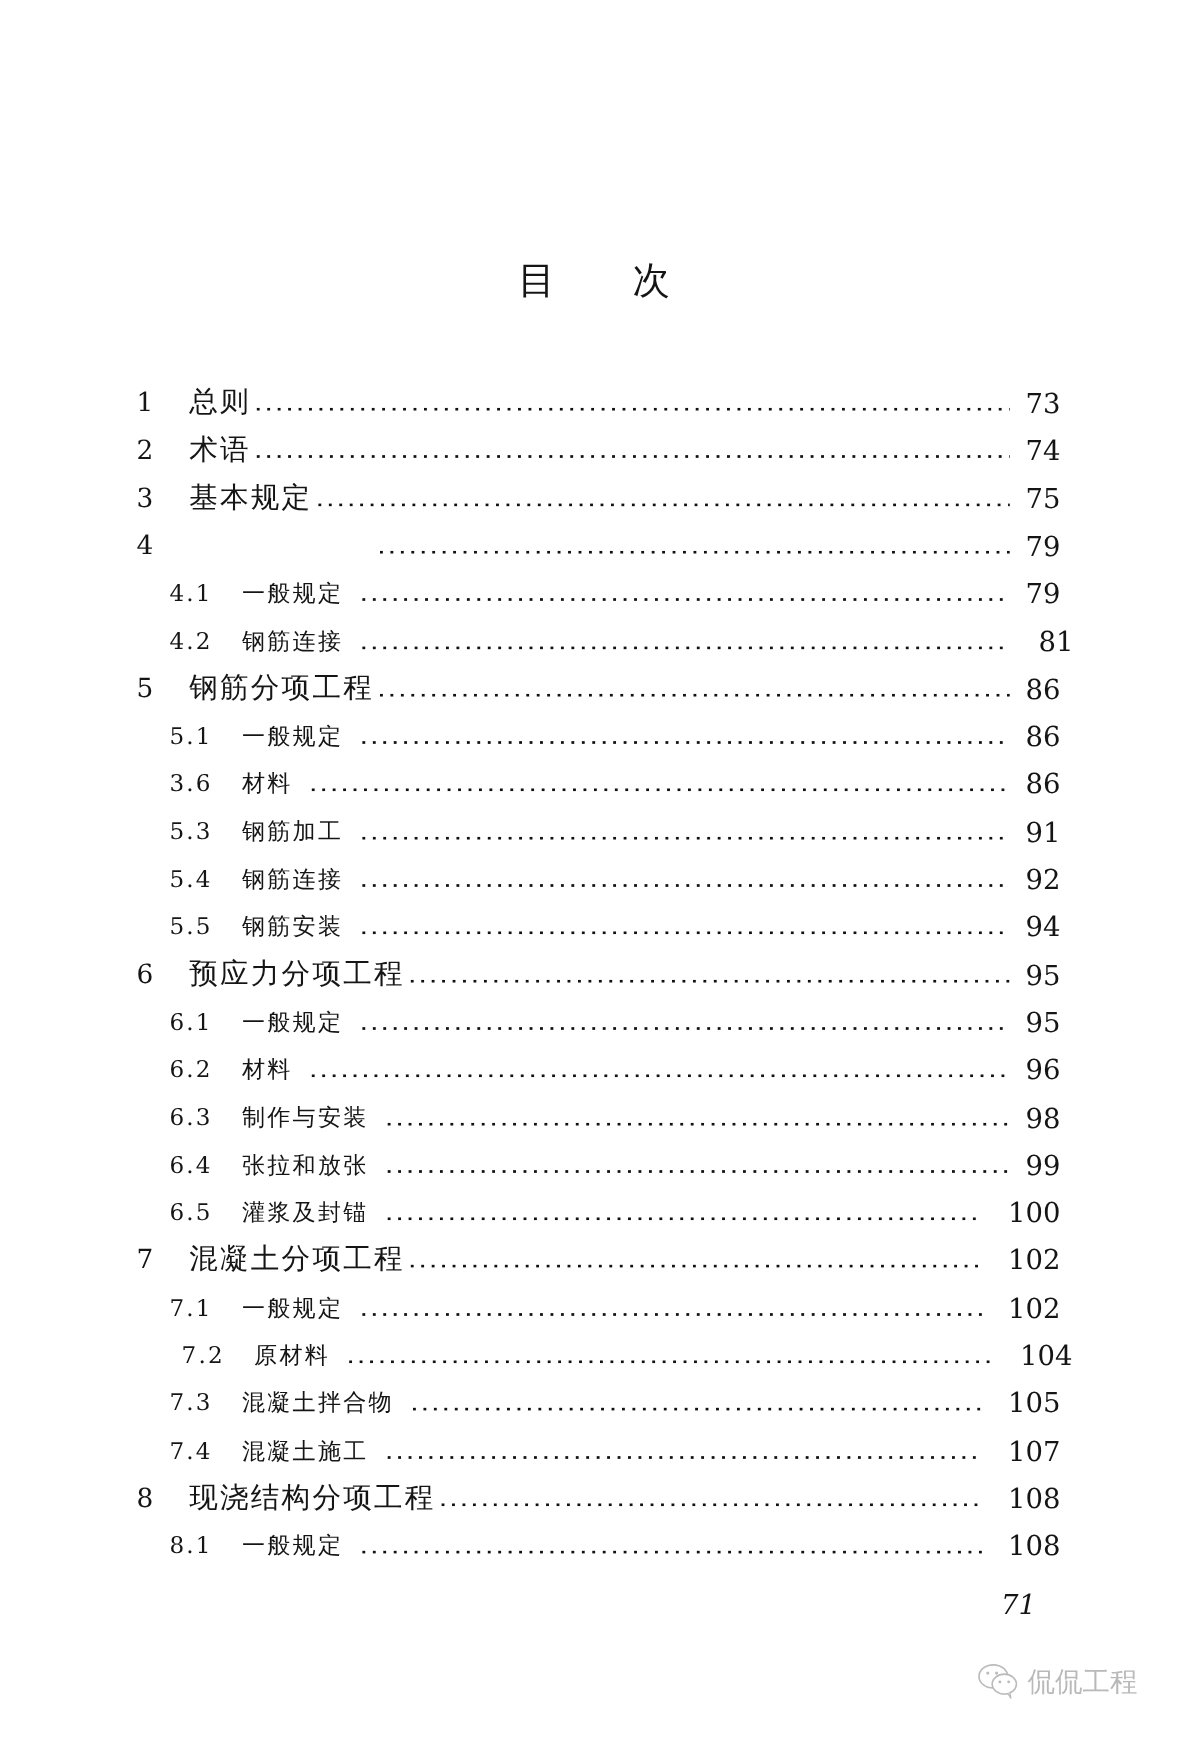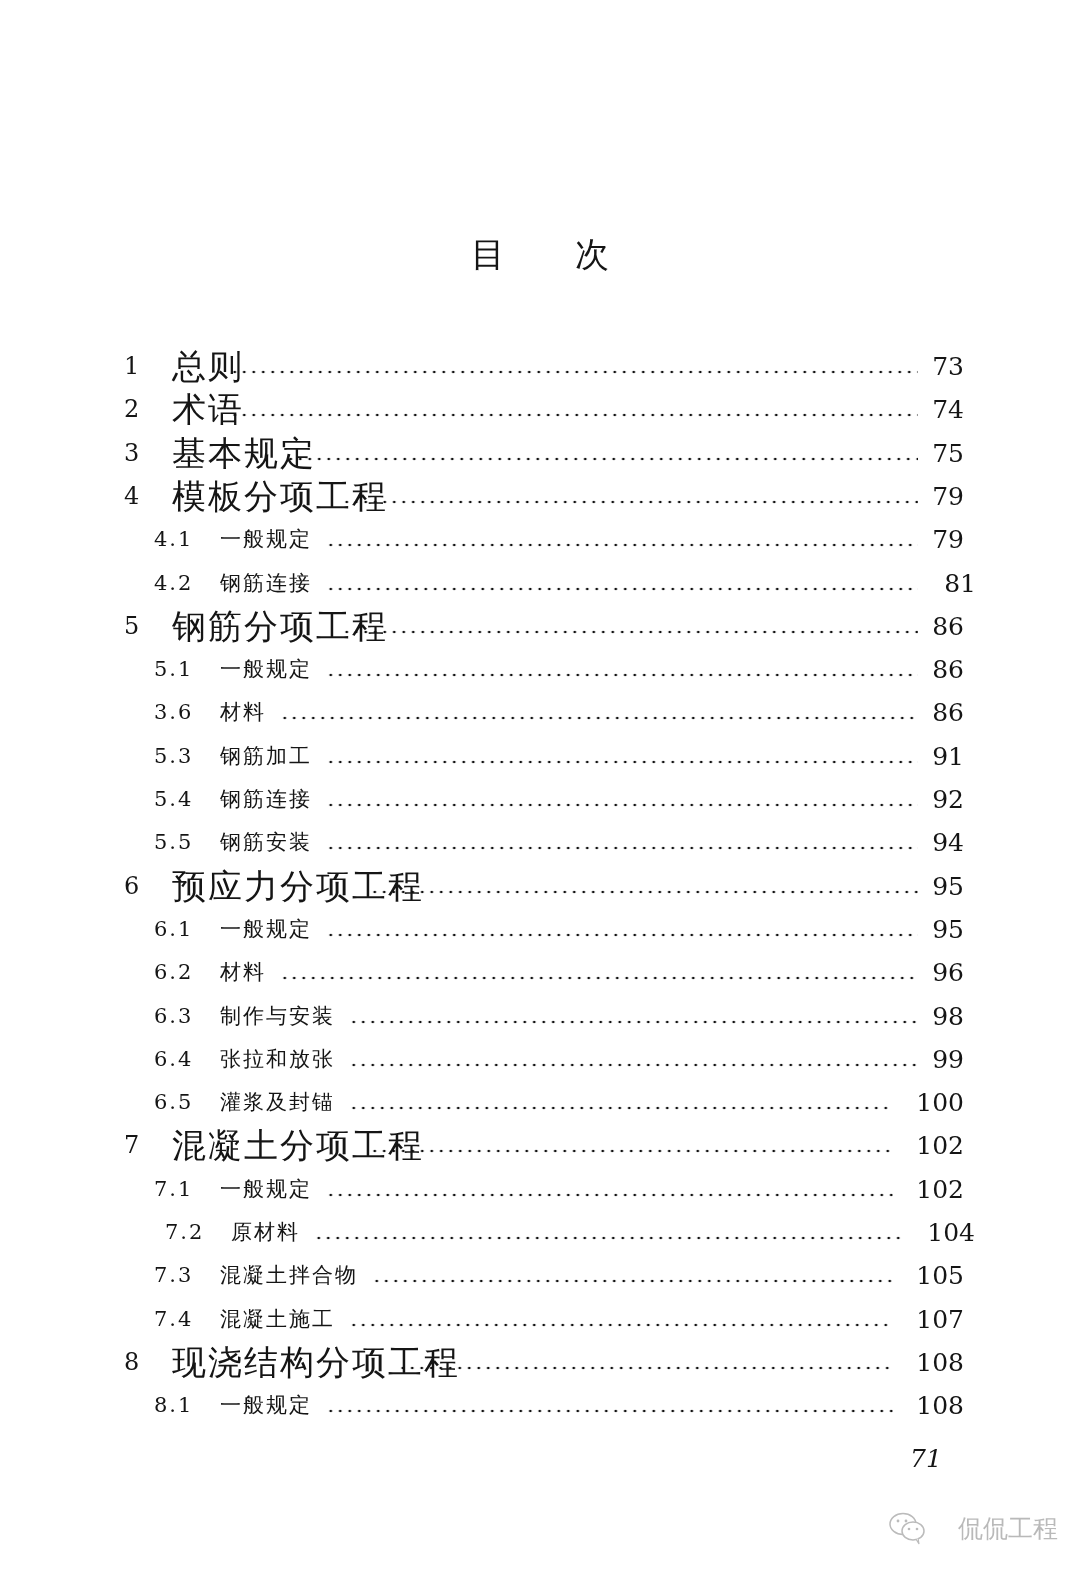--- a/index.html
+++ b/index.html
@@ -8,30 +8,30 @@
   .title { position: absolute; top: 232px; left: 0; width: 1080px; text-align: center;
            font-size: 34px; letter-spacing: 0; }
   .title span { display: inline-block; }
   .title .gap { width: 70px; }
   .toc { position: absolute; left: 0; top: 345px; width: 1080px; }
   .row { position: absolute; left: 0; width: 1080px; height: 43px; }
   .num { position: absolute; font-size: 24px; line-height: 43px; }
   .lvl1 .num { left: 124px; }
   .lvl2 .num { left: 154px; font-size: 21px; letter-spacing: 2px; }
   .label { position: absolute; line-height: 43px; white-space: nowrap; }
-  .lvl1 .label { left: 172px; font-size: 34px; letter-spacing: 2px; }
+  .lvl1 .label { left: 172px; font-size: 26px; letter-spacing: 2px; }
   .lvl2 .label { left: 220px; font-size: 21px; letter-spacing: 2px; }
   .leader { position: absolute; top: 25px; height: 4px;
             background-image: radial-gradient(circle, #111 1.3px, transparent 1.6px);
             background-size: 9.5px 4px; background-repeat: repeat-x; }
   .page { position: absolute; line-height: 43px; font-size: 25px; text-align: right;
           right: 116px; width: 60px; }
   .folio { position: absolute; top: 1444px; left: 910px; font-size: 25px; font-style: italic; text-align: center; }
   .watermark { position: absolute; top: 1508px; left: 888px; height: 40px; display: flex;
-               align-items: center; color: #b9b9b9; font-family: "DejaVu Sans", sans-serif; font-size: 25px; gap: 24px; }
+               align-items: center; color: #b9b9b9; font-family: "DejaVu Sans", sans-serif; font-size: 25px; }
   .watermark svg { margin-right: 6px; }
 </style>
 </head>
 <body>
 
 <div class="title">
   <span>目</span><span class="gap"></span><span>次</span>
 </div>
 
 <div class="toc">
@@ -49,21 +49,20 @@
       <span class="page">74</span>
     </div>
     <div class="row lvl1" style="top: 86.6px;">
       <span class="num">3</span>
       <span class="label">基本规定</span>
       <span class="leader" style="left: 286px; width: 632px;"></span>
       <span class="page">75</span>
     </div>
     <div class="row lvl1" style="top: 129.9px;">
       <span class="num">4</span>
-      <span class="label">模板分项工程</span>
       <span class="leader" style="left: 342px; width: 576px;"></span>
       <span class="page">79</span>
     </div>
     <div class="row lvl2" style="top: 173.2px;">
       <span class="num">4.1</span>
       <span class="label">一般规定</span>
       <span class="leader" style="left: 326px; width: 592px;"></span>
       <span class="page">79</span>
     </div>
     <div class="row lvl2" style="top: 216.5px; padding-left: 12px;">

